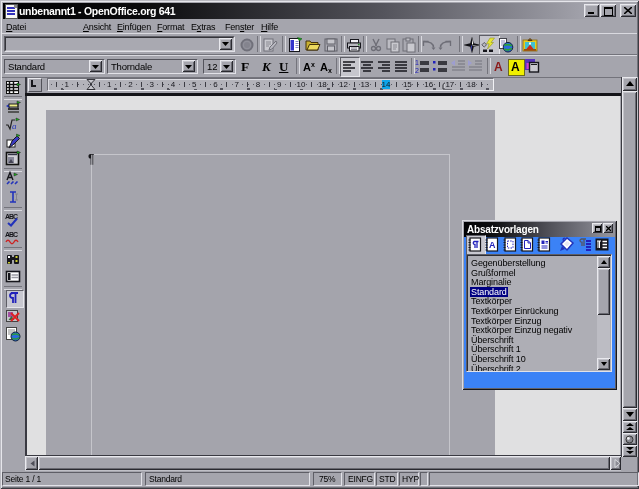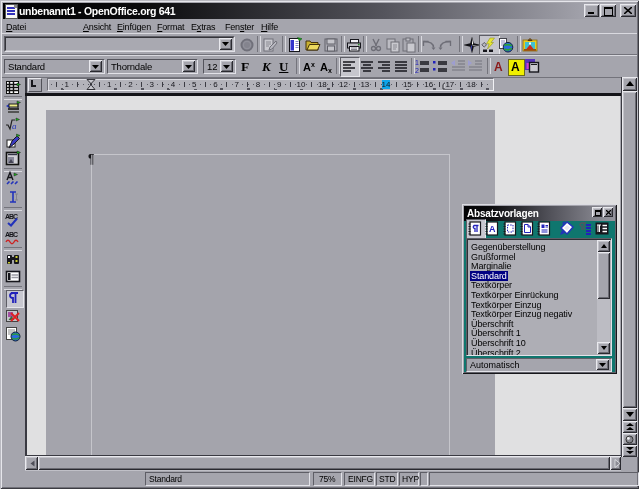--- a/index.html
+++ b/index.html
@@ -464,40 +464,43 @@
 
   <div class="abs raised2" style="left:38px;top:456px;width:572px;height:14px;"></div>
 
   <div class="abs raised2" style="left:610px;top:456px;width:11px;height:14px;"></div>
   <svg class="abs" style="left:614px;top:459px;" width="6" height="9" viewBox="0 0 6 9">
       <path d="M1 0.5 L1 8.5 L6 4.5 Z" fill="#8d8d96" stroke="#eceff2" stroke-width="0.7"></path>
     </svg>
 </div>
 
 <div id="statusbar" style="position:absolute;left:2px;top:470px;width:635px;height:17px;font-size:8.5px;letter-spacing:-0.2px;color:#000;">
+  <div class="abs sunken" style="left:0px;top:2px;width:138px;height:12px;">
+      <span class="abs" style="left:2px;top:1px;">Seite 1 / 1</span>
+    </div>
   <div class="abs sunken" style="left:143px;top:2px;width:163px;height:12px;">
       <span class="abs" style="left:3px;top:1px;">Standard</span>
     </div>
   <div class="abs sunken" style="left:311px;top:2px;width:27px;height:12px;">
       <span class="abs" style="left:5px;top:1px;">75%</span>
     </div>
   <div class="abs sunken" style="left:342px;top:2px;width:29px;height:12px;">
       <span class="abs" style="left:3px;top:1px;">EINFG</span>
     </div>
   <div class="abs sunken" style="left:374px;top:2px;width:20px;height:12px;">
       <span class="abs" style="left:2px;top:1px;">STD</span>
     </div>
   <div class="abs sunken" style="left:397px;top:2px;width:18px;height:12px;">
       <span class="abs" style="left:2px;top:1px;">HYP</span>
     </div>
   <div class="abs sunken" style="left:418px;top:2px;width:6px;height:12px;"></div>
   <div class="abs sunken" style="left:427px;top:2px;width:208px;height:12px;"></div>
 </div>
 
-<div id="stylist" class="abs" style="left:462px;top:204px;width:155px;height:170px;background:#0f766e;
+<div id="stylist" class="abs" style="left:462px;top:220px;width:155px;height:170px;background:#3b82f6;
      box-shadow:inset 1px 1px 0 #dcdce2, inset -1px -1px 0 #16161a, inset 2px 2px 0 #a5a5ad, inset -2px -2px 0 #62626a;">
 
   <div class="abs" style="left:2px;top:2px;width:151px;height:15px;
        background:linear-gradient(to right,#020204,#0c0c0e 18%,#4e4e56 55%,#8f8f98 95%,#93939c);"></div>
   <span class="abs" style="left:5px;top:4px;color:#fff;font-weight:bold;font-size:10px;letter-spacing:-0.2px;">Absatzvorlagen</span>
   <div class="abs raised2" style="left:130px;top:3px;width:10px;height:10px;"></div>
   <div class="abs" style="left:132.5px;top:5.5px;width:4px;height:3px;border:1px solid #000;border-top-width:2px;"></div>
   <div class="abs raised2" style="left:141px;top:3px;width:10px;height:10px;"></div>
   <svg class="abs" style="left:143.5px;top:5.5px;" width="5" height="5" viewBox="0 0 5 5">
       <path d="M0 0 L5 5 M5 0 L0 5" stroke="#000" stroke-width="1.3"></path>
@@ -568,20 +571,13 @@
     <svg class="abs" style="left:133.5px;top:5px;" width="6" height="4" viewBox="0 0 6 4">
         <path d="M3 0 L6 4 L0 4 Z" fill="#000"></path>
       </svg>
     <div class="abs raised2" style="left:130px;top:13px;width:13px;height:47px;"></div>
     <div class="abs raised2" style="left:130px;top:103px;width:13px;height:12px;"></div>
     <svg class="abs" style="left:133.5px;top:107px;" width="6" height="4" viewBox="0 0 6 4">
         <path d="M0 0 L6 0 L3 4 Z" fill="#000"></path>
       </svg>
   </div>
 
-  <div class="abs" style="left:4px;top:154px;width:144px;height:12px;border:1px solid #5e5e66;border-right-color:#e2e2e8;border-bottom-color:#e2e2e8;background:#a5a5ad;">
-    <span class="abs" style="left:3px;top:1px;font-size:9px;">Automatisch</span>
-    <div class="abs raised2" style="left:129px;top:0px;width:13px;height:11px;"></div>
-    <svg class="abs" style="left:132px;top:3.5px;" width="7" height="4" viewBox="0 0 7 4">
-        <path d="M0 0 h7 l-3.5 4 z" fill="#000"></path>
-      </svg>
-  </div>
 </div>
 
 </body></html>

